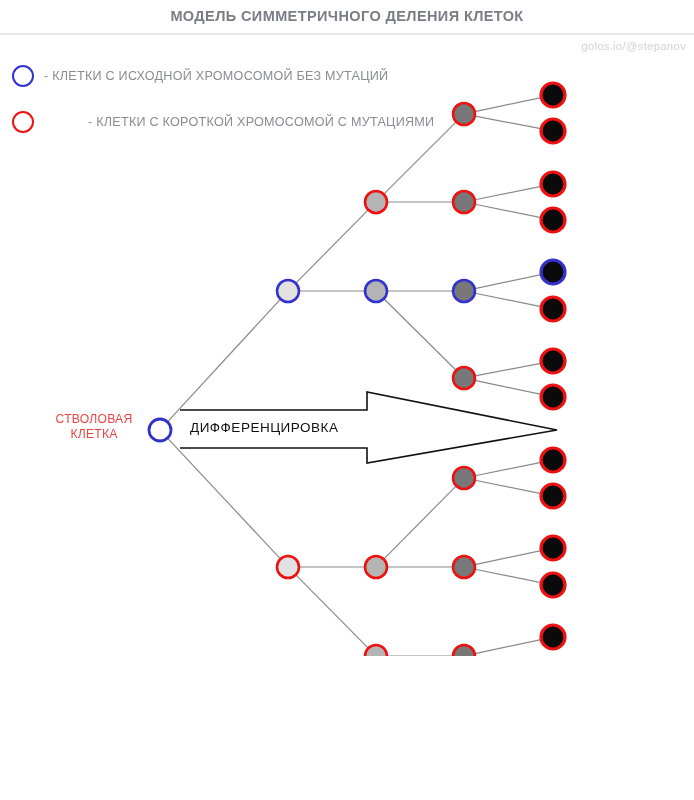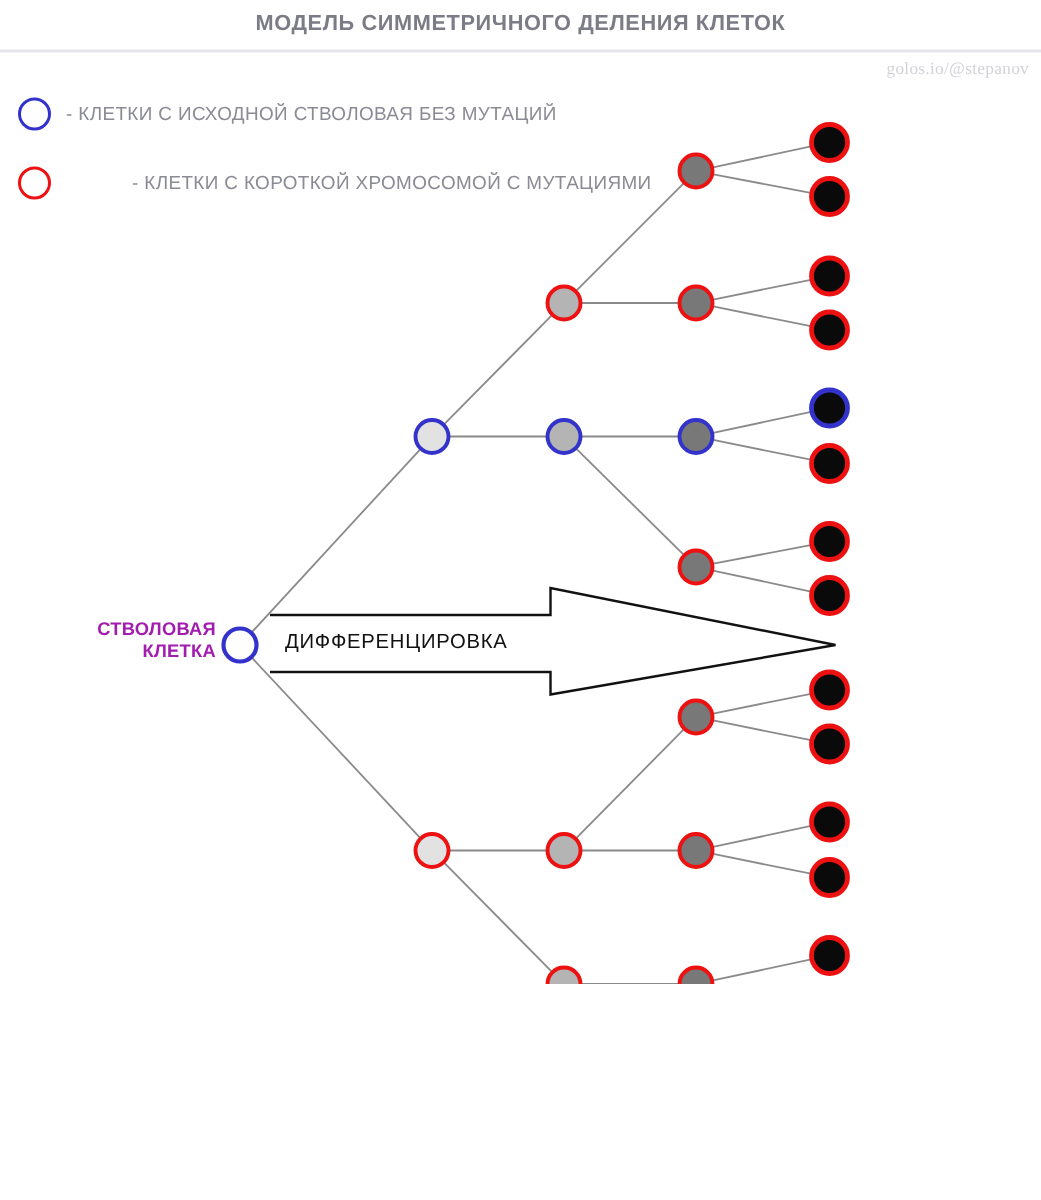--- a/index.html
+++ b/index.html
@@ -39,21 +39,20 @@
     background: #e6e6ea;
   }
   #watermark {
     position: absolute;
     top: 40px;
     right: 8px;
     font-size: 11.5px;
     color: #d2d2d8;
     letter-spacing: 0.2px;
     white-space: nowrap;
-    font-family: Liberation Serif, serif;
   }
   .legend-row {
     position: absolute;
     left: 12px;
     display: flex;
     align-items: center;
     white-space: nowrap;
   }
   #legend-row-0 { top: 65px; }
   #legend-row-1 { top: 111px; gap: 44px; }
@@ -71,26 +70,25 @@
     margin-left: 10px;
     font-size: 12.6px;
     color: #8b8b95;
     letter-spacing: 0.25px;
   }
   #stem-label {
     position: absolute;
     left: 44px;
     top: 412px;
     width: 100px;
-    text-align: right;
+    text-align: center;
     font-size: 12.2px;
-    color: #a21caf;
+    color: #ef4444;
     line-height: 15px;
     letter-spacing: 0.2px;
-    font-weight: bold;
   }
   #arrow-text {
     position: absolute;
     left: 190px;
     top: 420px;
     width: 300px;
     text-align: left;
     font-size: 13.5px;
     color: #111111;
     letter-spacing: 0.5px;
@@ -105,21 +103,21 @@
 <body>
 
 <div id="page">
 
   <div id="title">МОДЕЛЬ СИММЕТРИЧНОГО ДЕЛЕНИЯ КЛЕТОК</div>
   <div id="title-rule"></div>
   <div id="watermark">golos.io/@stepanov</div>
 
   <div class="legend-row" id="legend-row-0">
     <span class="legend-swatch"></span>
-    <span class="legend-text">- КЛЕТКИ С ИСХОДНОЙ СТВОЛОВАЯ БЕЗ МУТАЦИЙ</span>
+    <span class="legend-text">- КЛЕТКИ С ИСХОДНОЙ ХРОМОСОМОЙ БЕЗ МУТАЦИЙ</span>
   </div>
 
   <div class="legend-row" id="legend-row-1">
     <span class="legend-swatch red"></span>
     <span class="legend-text">- КЛЕТКИ С КОРОТКОЙ ХРОМОСОМОЙ С МУТАЦИЯМИ</span>
   </div>
 
   <svg id="canvas" width="694" height="800">
     <g id="edges-layer">
         <line x1="166.77400403409757" y1="422.6438549942222" x2="281.2259959659024" y2="298.3561450057778" stroke="#8a8a8a" stroke-width="1.2"></line>

